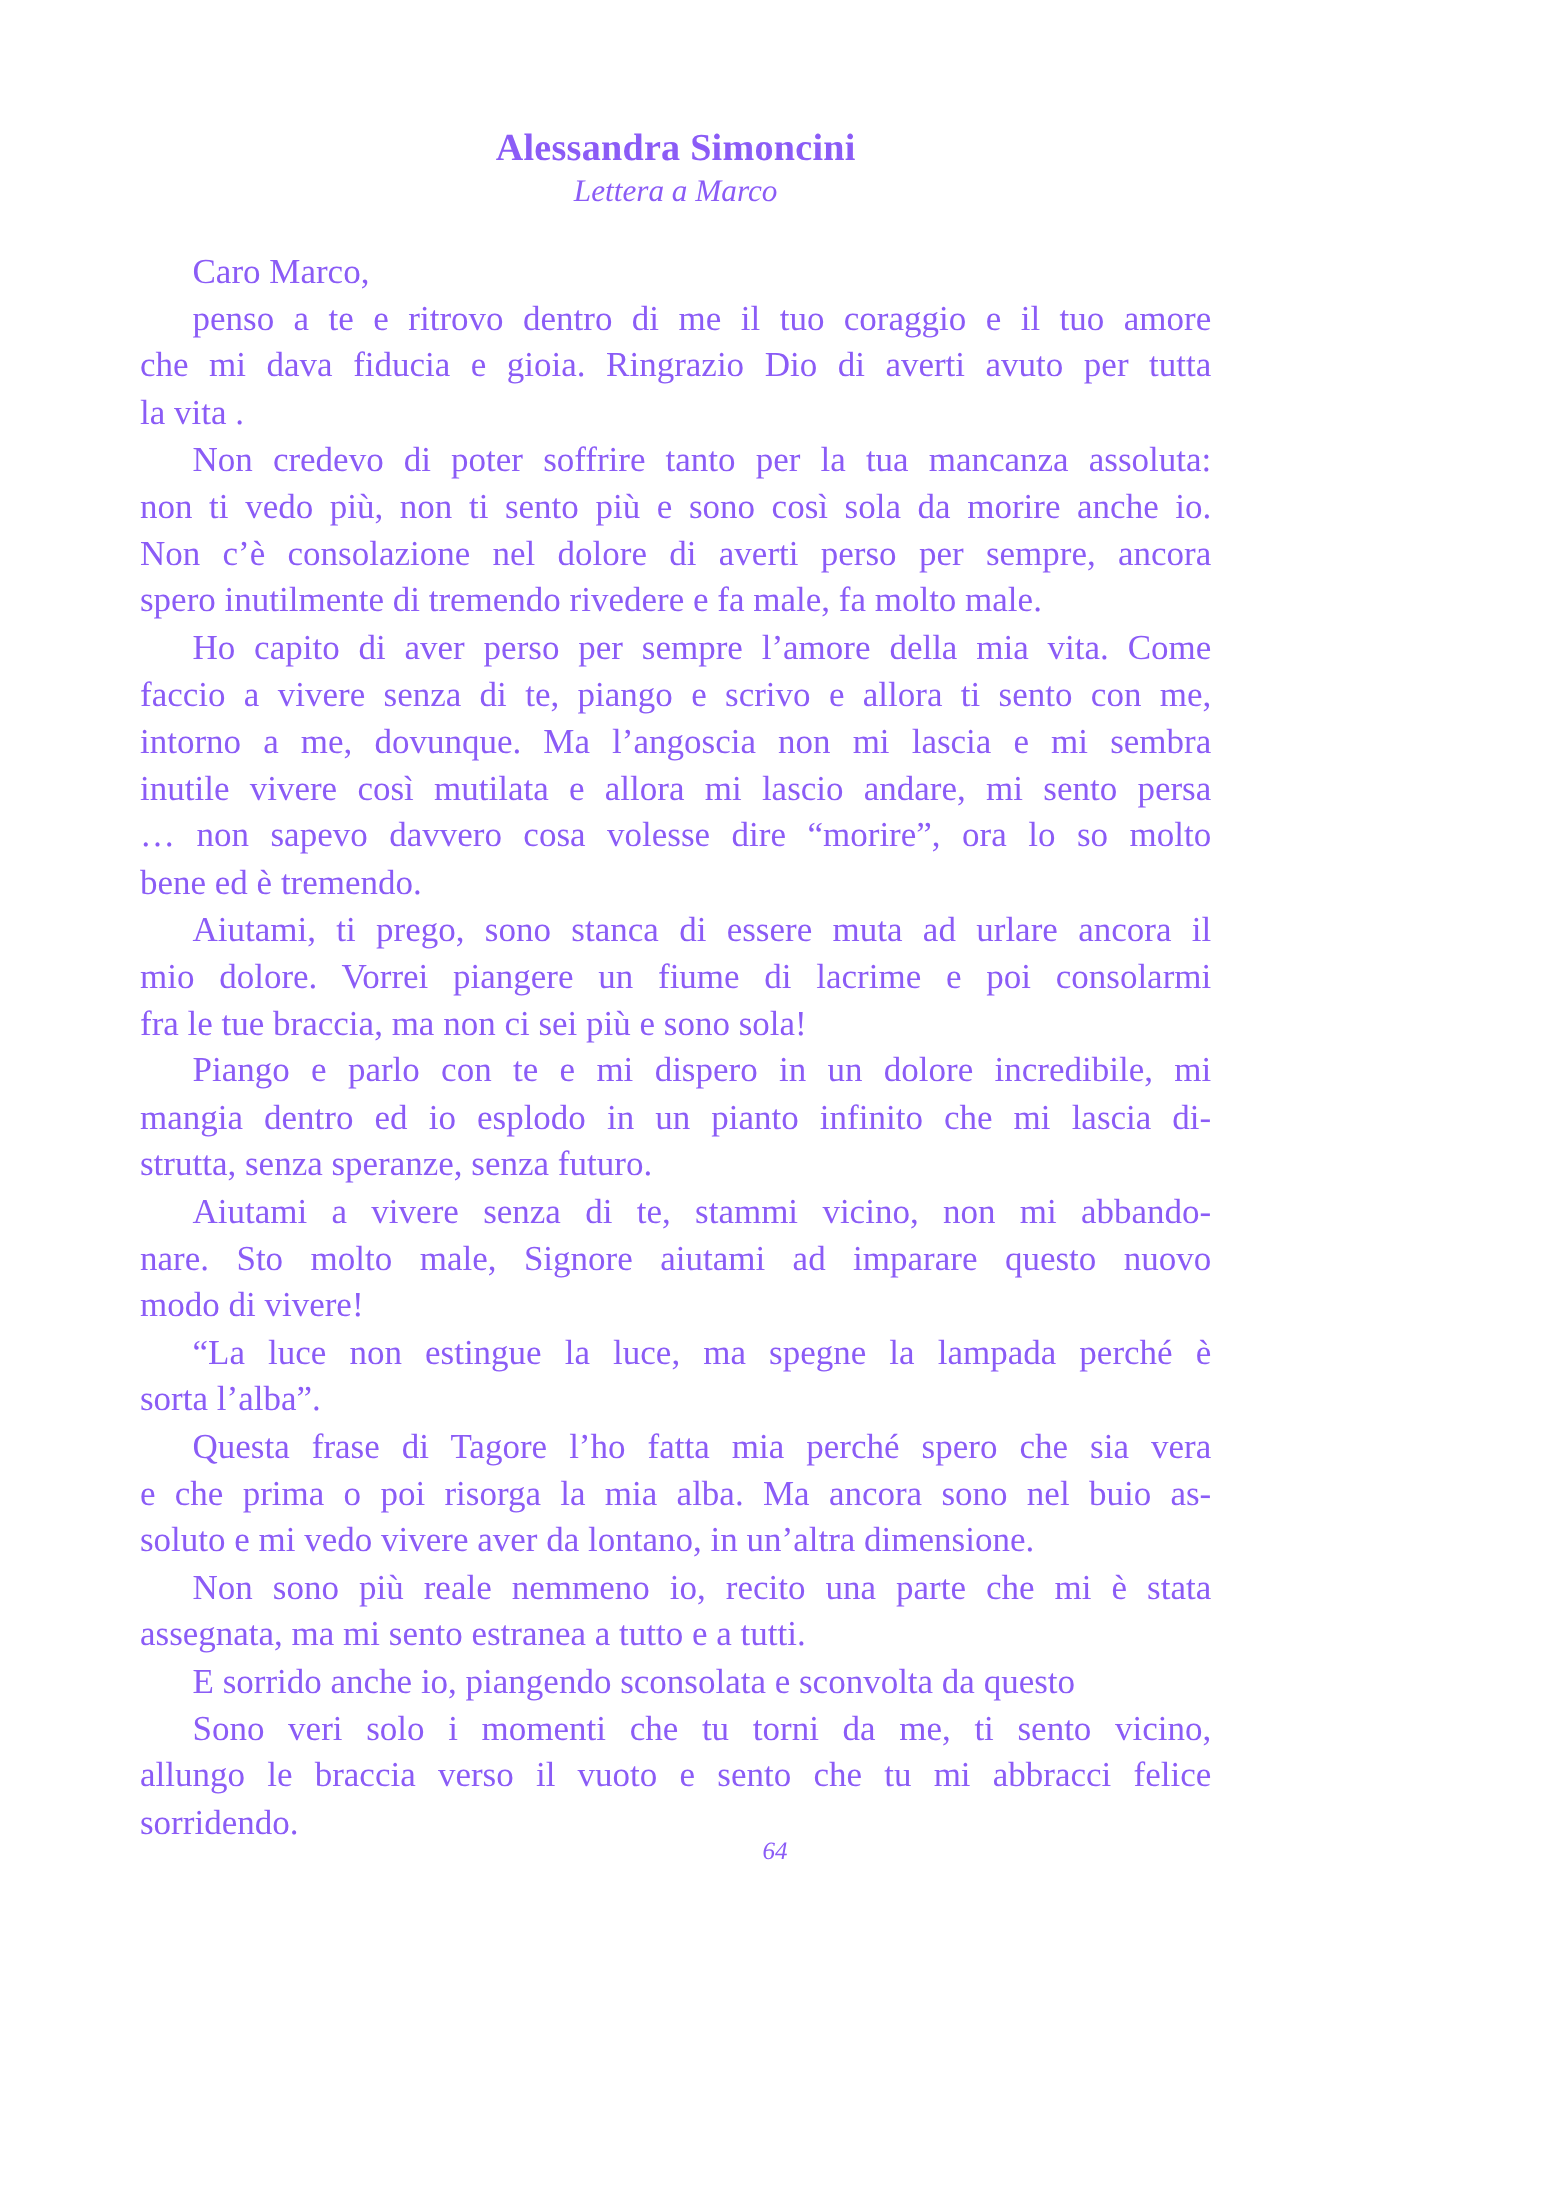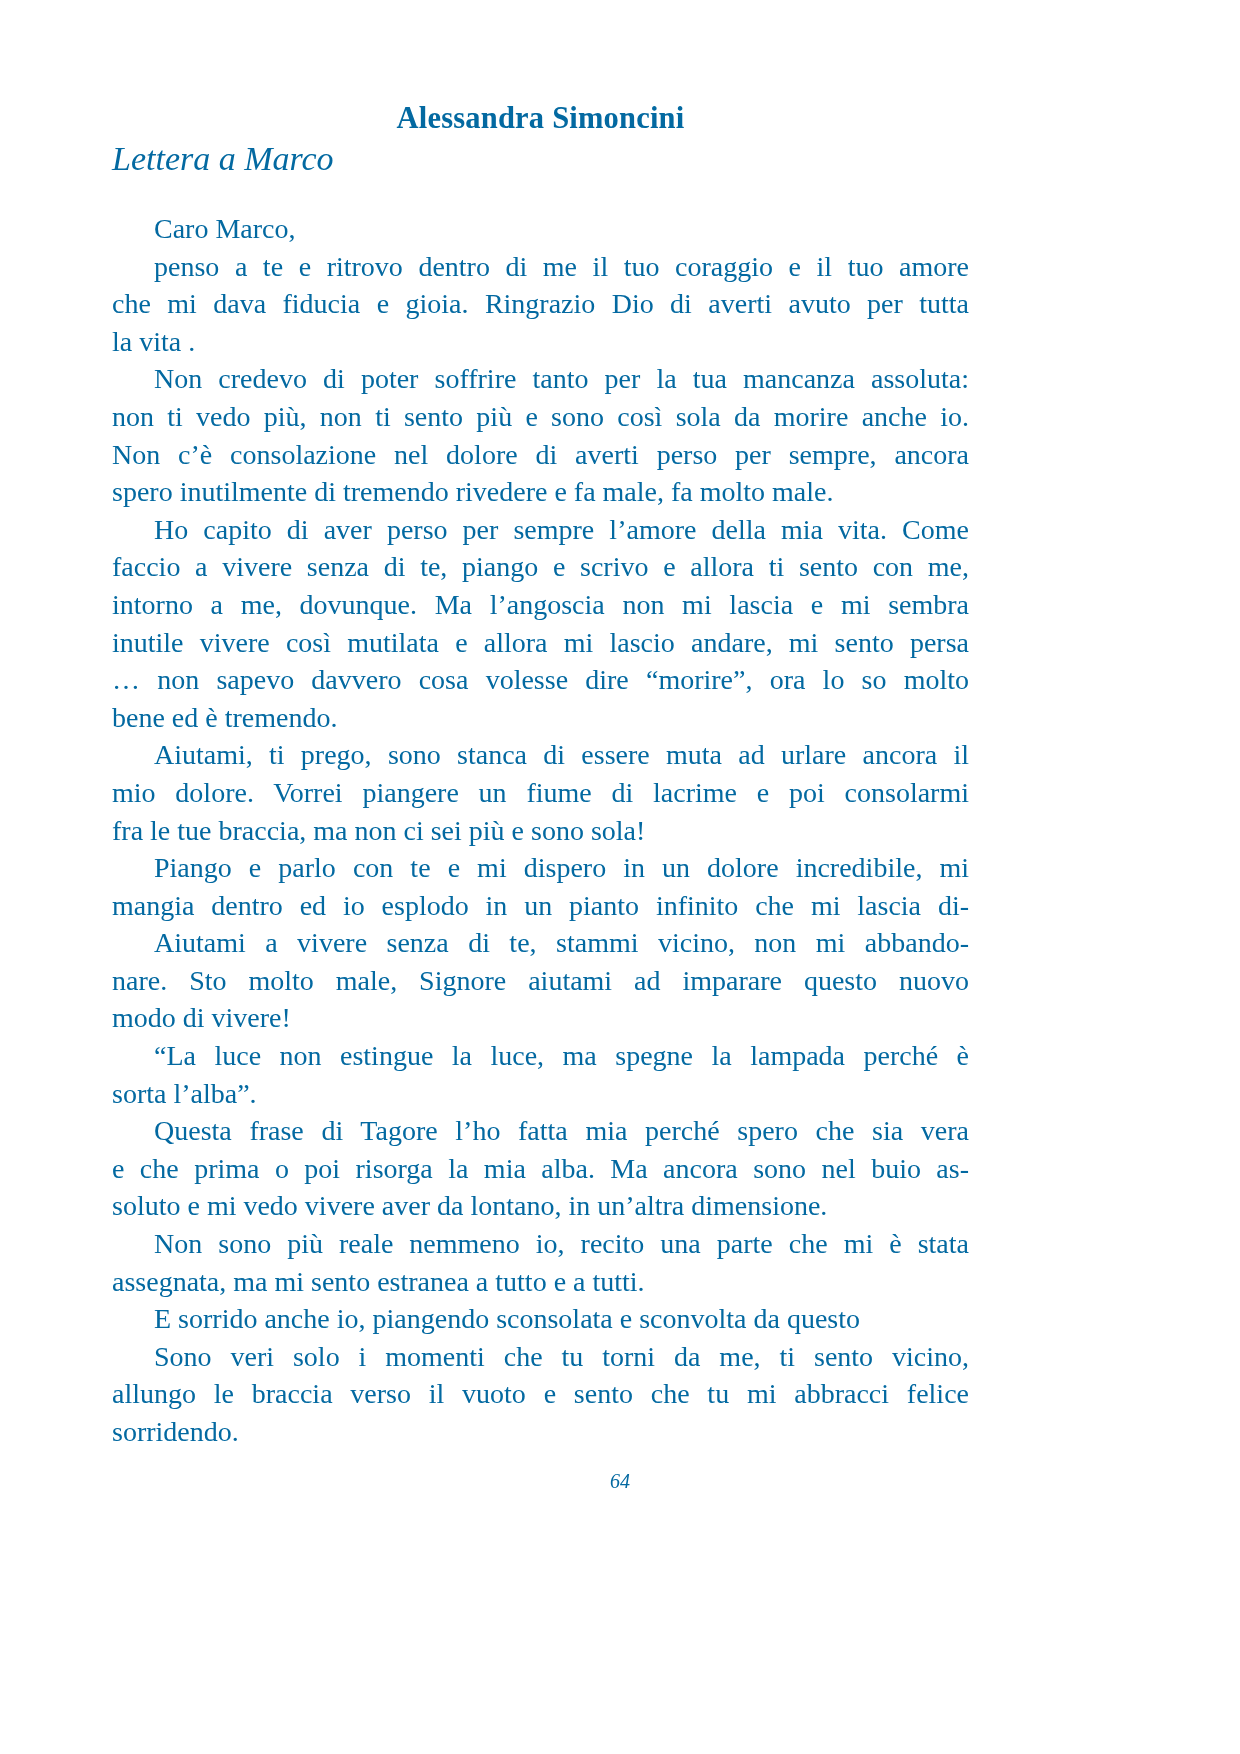--- a/index.html
+++ b/index.html
@@ -8,39 +8,40 @@
     background: #ffffff;
   }
   .page {
     position: relative;
     width: 1240px;
     height: 1754px;
     background: #ffffff;
     box-sizing: border-box;
     overflow: hidden;
     font-family: "Liberation Serif", "DejaVu Serif", serif;
-    color: #0369a1;
+    color: #8b5cf6;
   }
   .content {
     position: absolute;
     left: 112px;
     top: 100px;
     width: 857px;
   }
   .author {
     text-align: center;
     font-weight: bold;
     font-size: 30.5px;
     line-height: 1.22;
     letter-spacing: 0.2px;
     margin: 0 0 2px 0;
   }
   .work-title {
+    text-align: center;
     font-style: italic;
-    font-size: 34px;
+    font-size: 25px;
     line-height: 1.2;
     margin: 0 0 30px 0;
   }
   .body-text {
     font-size: 28px;
     line-height: 37.6px;
     text-align: justify;
     text-justify: inter-word;
     hyphens: none;
   }
@@ -108,20 +109,21 @@
             <span class="ln end">bene ed è tremendo.</span>
           </p>
           <p style="text-indent: 0px;">
             <span class="ln indent">Aiutami, ti prego, sono stanca di essere muta ad urlare ancora il</span>
             <span class="ln">mio dolore. Vorrei piangere un fiume di lacrime e poi consolarmi</span>
             <span class="ln end">fra le tue braccia, ma non ci sei più e sono sola!</span>
           </p>
           <p style="text-indent: 0px;">
             <span class="ln indent">Piango e parlo con te e mi dispero in un dolore incredibile, mi</span>
             <span class="ln">mangia dentro ed io esplodo in un pianto infinito che mi lascia di-</span>
+            <span class="ln end">strutta, senza speranze, senza futuro.</span>
           </p>
           <p style="text-indent: 0px;">
             <span class="ln indent">Aiutami a vivere senza di te, stammi vicino, non mi abbando-</span>
             <span class="ln">nare. Sto molto male, Signore aiutami ad imparare questo nuovo</span>
             <span class="ln end">modo di vivere!</span>
           </p>
           <p style="text-indent: 0px;">
             <span class="ln indent">“La luce non estingue la luce, ma spegne la lampada perché è</span>
             <span class="ln end">sorta l’alba”.</span>
           </p>

